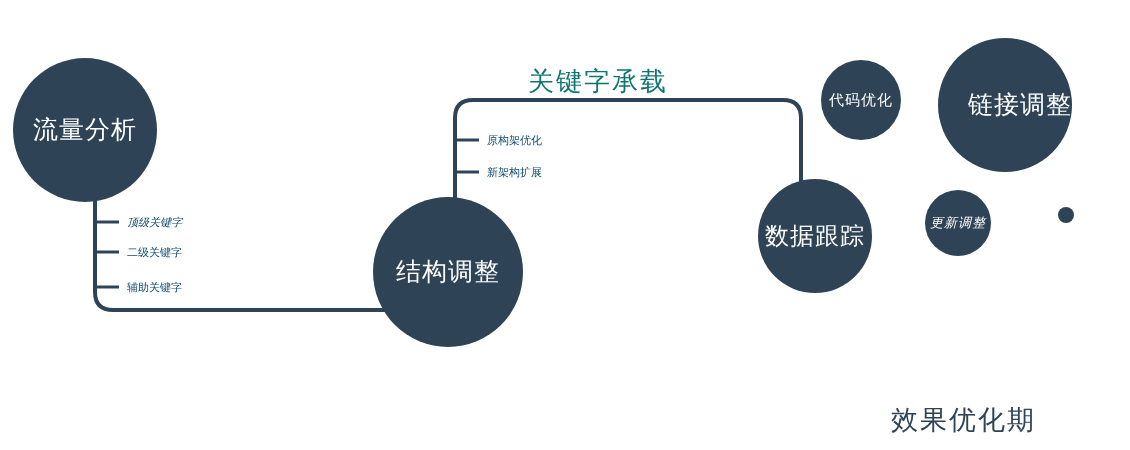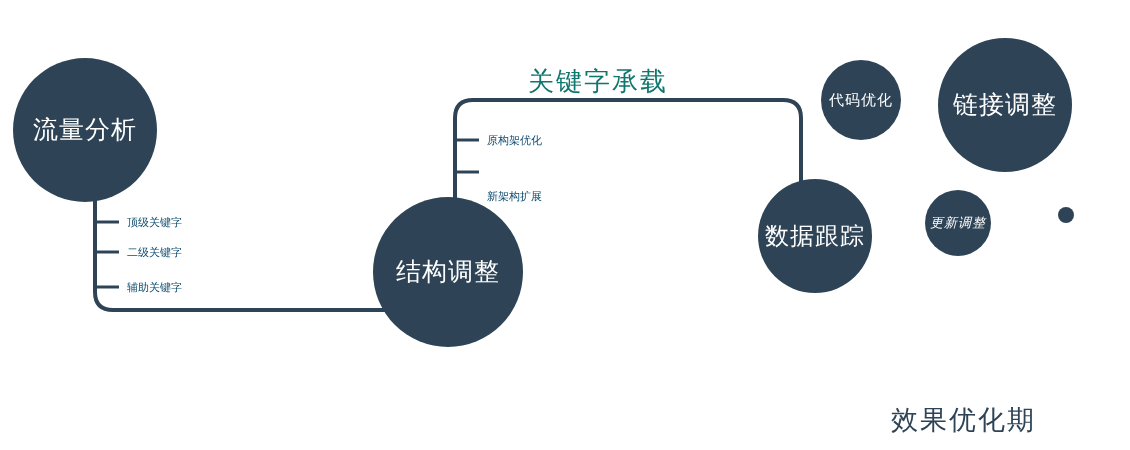--- a/index.html
+++ b/index.html
@@ -32,21 +32,21 @@
     align-items: center;
     justify-content: center;
     text-align: center;
     line-height: 1.25;
     letter-spacing: 1px;
   }
   .node-traffic      { left: 13px;  top: 58px;  width: 144px; height: 144px; font-size: 25px; }
   .node-structure    { left: 373px; top: 197px; width: 150px; height: 150px; font-size: 25px; }
   .node-tracking     { left: 758px; top: 179px; width: 114px; height: 114px; font-size: 24px; }
   .node-code         { left: 821px; top: 60px;  width: 80px;  height: 80px;  font-size: 15px; }
-  .node-link         { left: 938px; top: 38px;  width: 134px; height: 134px; font-size: 25px; }
+  .node-link         { left: 938px; top: 38px;  width: 134px; height: 134px; font-size: 25px; justify-content: flex-end; }
   .node-update       { left: 925px; top: 190px; width: 66px;  height: 66px;  font-size: 13px; font-style: italic; }
   .node-report       { left: 928px; top: 255px; width: 114px; height: 114px; font-size: 24px; }
   .node-dot          { left: 1058px; top: 207px; width: 16px; height: 16px; }
 
   .tick-label {
     position: absolute;
     transform: translateY(-50%);
     font-size: 11px;
     font-weight: 500;
     color: #0c4a6e;
@@ -115,24 +115,24 @@
   </div>
 
   <div class="node node-update">
     <span>更新</span>
     <span>调整</span>
   </div>
 
 
   <div class="node node-dot"></div>
 
-  <span class="tick-label" style="left:127px; top:222px;">顶级关键字</span>
+  <span class="tick-label" style="left:127px; top:222px;font-style:italic;">顶级关键字</span>
   <span class="tick-label" style="left:127px; top:252px;">二级关键字</span>
   <span class="tick-label" style="left:127px; top:287px;">辅助关键字</span>
 
   <span class="tick-label" style="left:487px; top:140px;">原构架优化</span>
-  <span class="tick-label" style="left:487px; top:172px;margin-top:24px;">新架构扩展</span>
+  <span class="tick-label" style="left:487px; top:172px;">新架构扩展</span>
 
   <span class="edge-label edge-keyword">关键字承载</span>
 
   <span class="footer-label">效果优化期</span>
 
 </div>
 
 </body></html>

